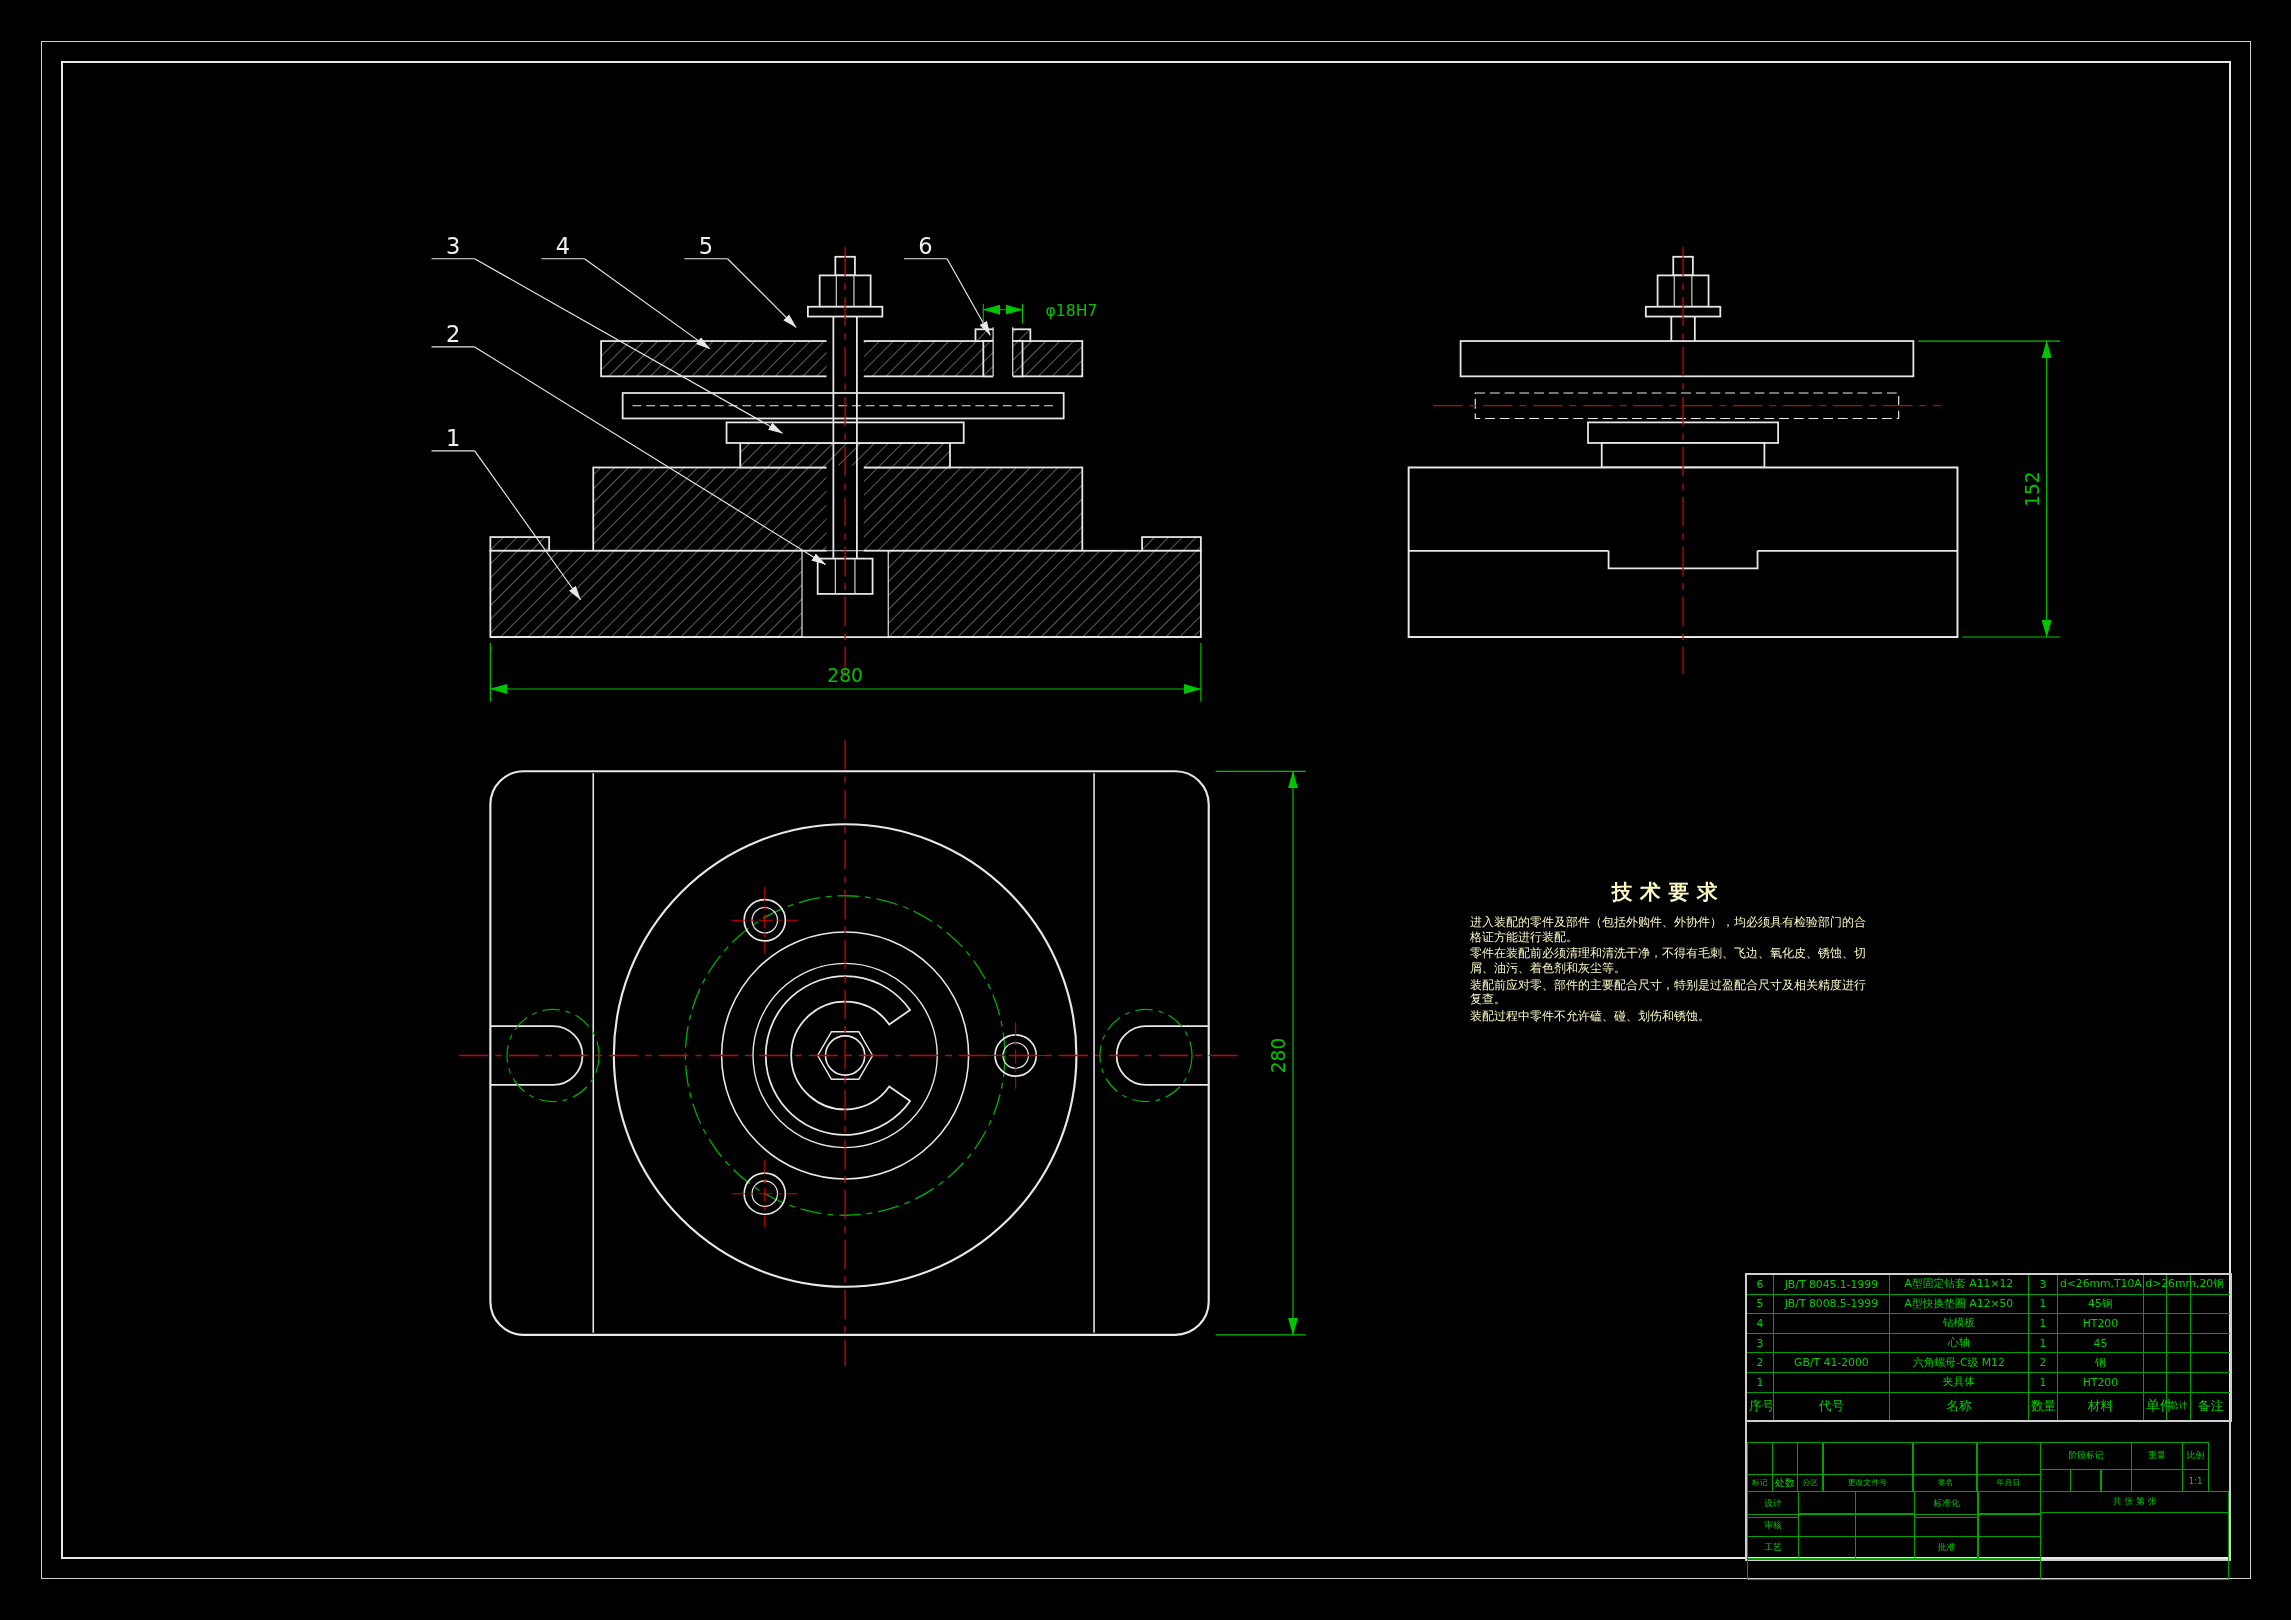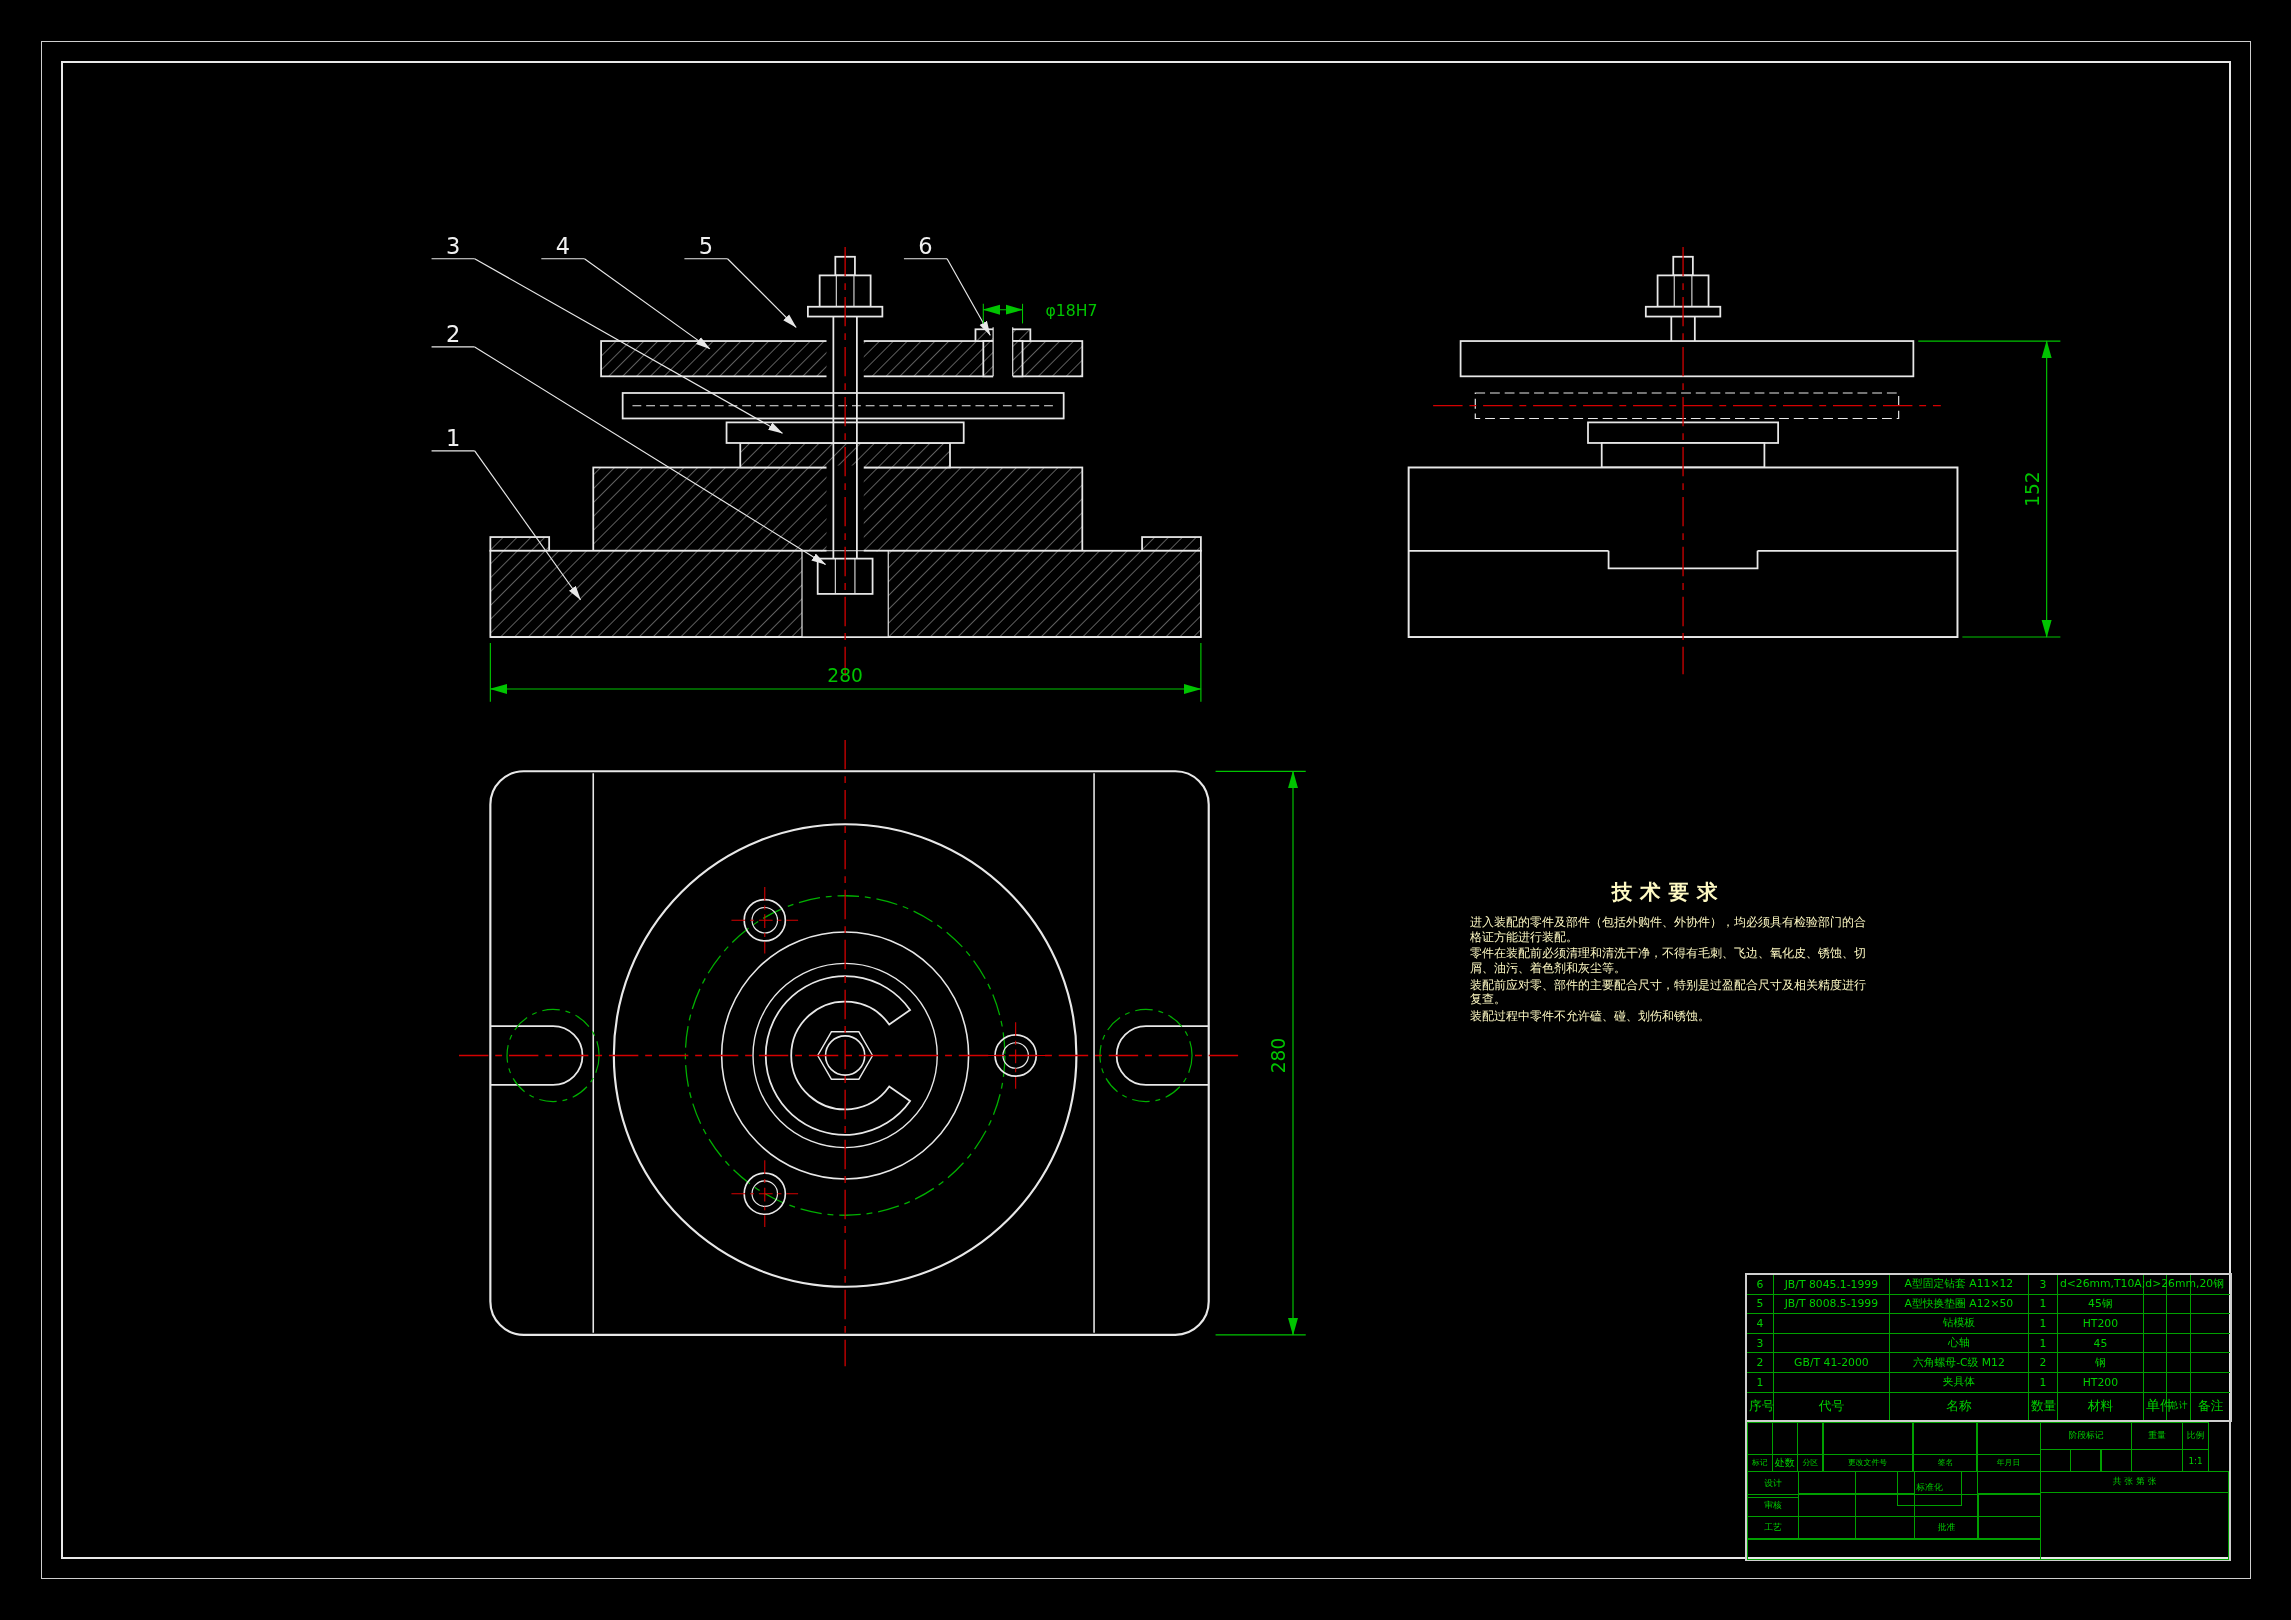--- a/index.html
+++ b/index.html
@@ -19,21 +19,21 @@
   
   .bom{position:absolute;left:1745px;top:1273px;width:486px;color:#00d000;}
   table.parts{border-collapse:collapse;width:486px;table-layout:fixed;border:2px solid #cfcfcf;}
   table.parts td{border:1px solid #00a000;height:18.6px;font-size:10.8px;color:#00d000;
                  text-align:center;padding:0 2px;white-space:nowrap;overflow:visible;}
   table.parts tr.hdr td{font-size:12.7px;height:27.4px;}
   td.ovf{text-align:left;}
   .tb{position:relative;width:482px;height:137px;border:2px solid #cfcfcf;border-top:none;}
   .tb .cell{position:absolute;border:1px solid #00a000;box-sizing:border-box;
             font-size:8.8px;color:#00d000;display:flex;align-items:center;justify-content:center;
-            text-align:right;overflow:hidden;white-space:nowrap;}
+            text-align:right;overflow:hidden;white-space:nowrap;margin-top:20px;}
 </style>
 </head>
 <body>
 
 <div class="frame-outer"></div>
 <div class="frame-inner"></div>
 
 <svg id="drawing" viewBox="0 0 2338 1653">
   <defs>
     <pattern id="hatch" patternUnits="userSpaceOnUse" width="10" height="10" patternTransform="rotate(45)">
@@ -307,21 +307,21 @@
     <div class="cell" style="left:0;top:32px;width:25.5px;height:17.6px;font-size:7.8px">标记</div>
     <div class="cell" style="left:24.5px;top:32px;width:26.5px;height:17.6px;font-size:10px">处数</div>
     <div class="cell" style="left:50px;top:32px;width:26.5px;height:17.6px;font-size:7.8px">分区</div>
     <div class="cell" style="left:75px;top:32px;width:91px;height:17.6px;font-size:7.8px">更改文件号</div>
     <div class="cell" style="left:166px;top:32px;width:65px;height:17.6px;font-size:7.8px">签名</div>
     <div class="cell" style="left:229px;top:32px;width:65px;height:17.6px;font-size:7.8px">年月日</div>
 
     <div class="cell" style="left:0;top:49px;width:52px;height:27px">设计</div>
     <div class="cell" style="left:51px;top:49px;width:58px;height:23.5px"></div>
     <div class="cell" style="left:108px;top:49px;width:60px;height:23.5px"></div>
-    <div class="cell" style="left:150px;top:49px;width:65px;height:35px">标准化</div>
+    <div class="cell" style="left:167px;top:49px;width:65px;height:27px">标准化</div>
     <div class="cell" style="left:230px;top:49px;width:64px;height:23.5px"></div>
     <div class="cell" style="left:0;top:72px;width:52px;height:23.5px">审核</div>
     <div class="cell" style="left:51px;top:72px;width:58px;height:23.5px"></div>
     <div class="cell" style="left:108px;top:72px;width:60px;height:23.5px"></div>
     <div class="cell" style="left:167px;top:72px;width:65px;height:23.5px"></div>
     <div class="cell" style="left:230px;top:72px;width:64px;height:23.5px"></div>
     <div class="cell" style="left:0;top:94px;width:52px;height:23.5px">工艺</div>
     <div class="cell" style="left:51px;top:94px;width:58px;height:23.5px"></div>
     <div class="cell" style="left:108px;top:94px;width:60px;height:23.5px"></div>
     <div class="cell" style="left:167px;top:94px;width:65px;height:23.5px">批准</div>

